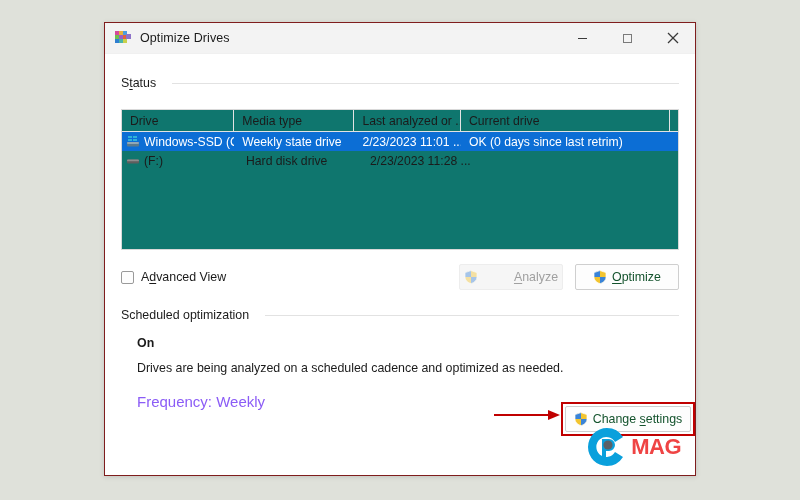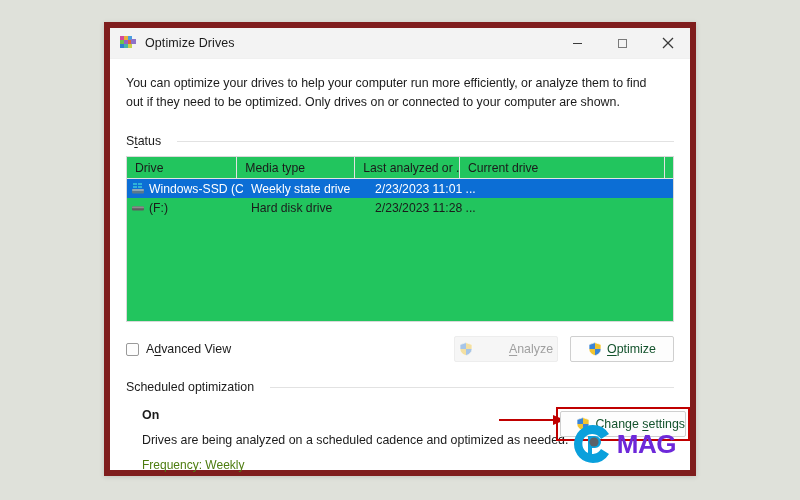--- a/index.html
+++ b/index.html
@@ -11,21 +11,21 @@
     overflow:hidden;
     position:relative;
   }
 
   
   #window {
     position:absolute;
     left:104px; top:22px;
     width:592px; height:454px;
     background:#ffffff;
-    border:6px solid #7f1d1d;
+    border:1px solid #7f1d1d;
     box-shadow:0 1px 5px rgba(0,0,0,.13);
     display:flex; flex-direction:column;
   }
 
   
   #titlebar {
     height:31px; flex:0 0 31px;
     background:#f3f3f3;
     display:flex; align-items:center;
     border-bottom:1px solid #f0f0f0;
@@ -58,24 +58,24 @@
   
   .grouphdr { display:flex; align-items:center; gap:16px; }
   .grouphdr .lbl { font-size:12.4px; color:#1b1b1b; white-space:nowrap; }
   .grouphdr .rule { flex:1 1 auto; height:1px; background:#e2e2e2; }
   .acc { text-decoration:underline; text-underline-offset:2px; }
 
   #status-hdr { margin-top:22px; }
 
   
   #listbox {
-    margin-top:8px;
-    height:166px;
+    margin-top:19px;
+    height:141px;
     border:1px solid #d9d9d9;
-    background:#22c55e;
+    background:#0f766e;
     display:flex; flex-direction:column;
     overflow:hidden;
   }
   #list-head { display:flex; height:22px; flex:0 0 22px; border-bottom:1px solid #e3e3e3; }
   #list-head .cell {
     font-size:12.2px; color:#1b1b1b;
     display:flex; align-items:center;
     padding-left:8px;
     border-right:1px solid #e3e3e3;
     overflow:hidden; white-space:nowrap;
@@ -115,38 +115,38 @@
   }
   .btn.disabled { background:#f6f6f6; border-color:#ededed; color:#a0a0a0;gap:36px; }
   .btn.disabled .shield { opacity:.42; }
 
   .shield { width:14px; height:14px; flex:0 0 14px; }
 
   
   #sched-hdr { margin-top:18px; }
   #on-line { margin-top:14px; font-size:12.4px; font-weight:bold; color:#1b1b1b; padding-left:16px; }
   #desc-line { margin-top:11px; font-size:12.4px; color:#1b1b1b; padding-left:16px; }
-  #freq-line { margin-top:11px; font-size:12px; color:#4d7c0f; padding-left:16px; }
+  #freq-line { margin-top:18px; font-size:15px; color:#8b5cf6; padding-left:16px; }
 
   #change-wrap {
     position:absolute; right:0px; top:348px;
     border:2px solid #c00000; padding:2px;
   }
-  #change-btn { min-width:126px;justify-content:flex-end; }
+  #change-btn { min-width:126px; }
 
   
   #arrow { position:absolute; left:389px; top:353px; width:66px; height:12px; }
 
   
   #watermark {
     position:absolute; right:14px; bottom:6px;
     display:flex; align-items:center; gap:2px;
   }
   #wm-mark { width:44px; height:44px; flex:0 0 44px; }
-  #wm-text { font-size:26px; font-weight:bold; color:#6d28d9; letter-spacing:-.5px; line-height:1; }
+  #wm-text { font-size:22px; font-weight:bold; color:#ef4444; letter-spacing:-.5px; line-height:1; }
 </style>
 </head>
 <body>
 
 <div id="window">
 
   <div id="titlebar">
     <span id="app-icon">
       <span class="blk" style="left:0px;top:1px;background:#d44a9b"></span>
       <span class="blk" style="left:4px;top:1px;background:#e8b13c"></span>
@@ -174,21 +174,20 @@
     <span class="wbtn">
       <svg width="12" height="12" viewBox="0 0 12 12">
           <line x1="1" y1="1" x2="11" y2="11" stroke="#3a3a3a" stroke-width="1.2"></line>
           <line x1="11" y1="1" x2="1" y2="11" stroke="#3a3a3a" stroke-width="1.2"></line>
         </svg>
     </span>
   </div>
 
   <div id="content">
 
-    <div id="intro">You can optimize your drives to help your computer run more efficiently, or analyze them to find out if they need to be optimized. Only drives on or connected to your computer are shown.</div>
 
     <div class="grouphdr" id="status-hdr">
       <span class="lbl"><span>S</span><span class="acc">t</span><span>atus</span></span>
       <span class="rule"></span>
     </div>
 
     <div id="listbox">
       <div id="list-head">
         <span class="cell c0">Drive</span>
         <span class="cell c1">Media type</span>
@@ -206,20 +205,21 @@
               <rect x="2" y="0" width="4" height="2" fill="#2fb3d9"></rect>
                 <rect x="7" y="0" width="4" height="2" fill="#2fb3d9"></rect>
               <rect x="2" y="3" width="4" height="2" fill="#2fb3d9"></rect>
                 <rect x="7" y="3" width="4" height="2" fill="#2fb3d9"></rect>
             </svg>
           </span>
           <span>Windows-SSD (C:)</span>
         </span>
         <span class="cell c1">Weekly state drive</span>
         <span class="cell c2">2/23/2023 11:01 ...</span>
+        <span class="cell c3">OK (0 days since last retrim)</span>
         <span class="cell c4"></span>
       </div>
 
       <div class="row">
         <span class="cell c0">
           <span class="drv">
             <svg width="14" height="12" viewBox="0 0 14 12">
               <rect x="1" y="4.5" width="12" height="4" rx="1" fill="#5e5e5e"></rect>
               <rect x="1" y="4.5" width="12" height="1.8" rx="1" fill="#8d8d8d"></rect>
             </svg>

